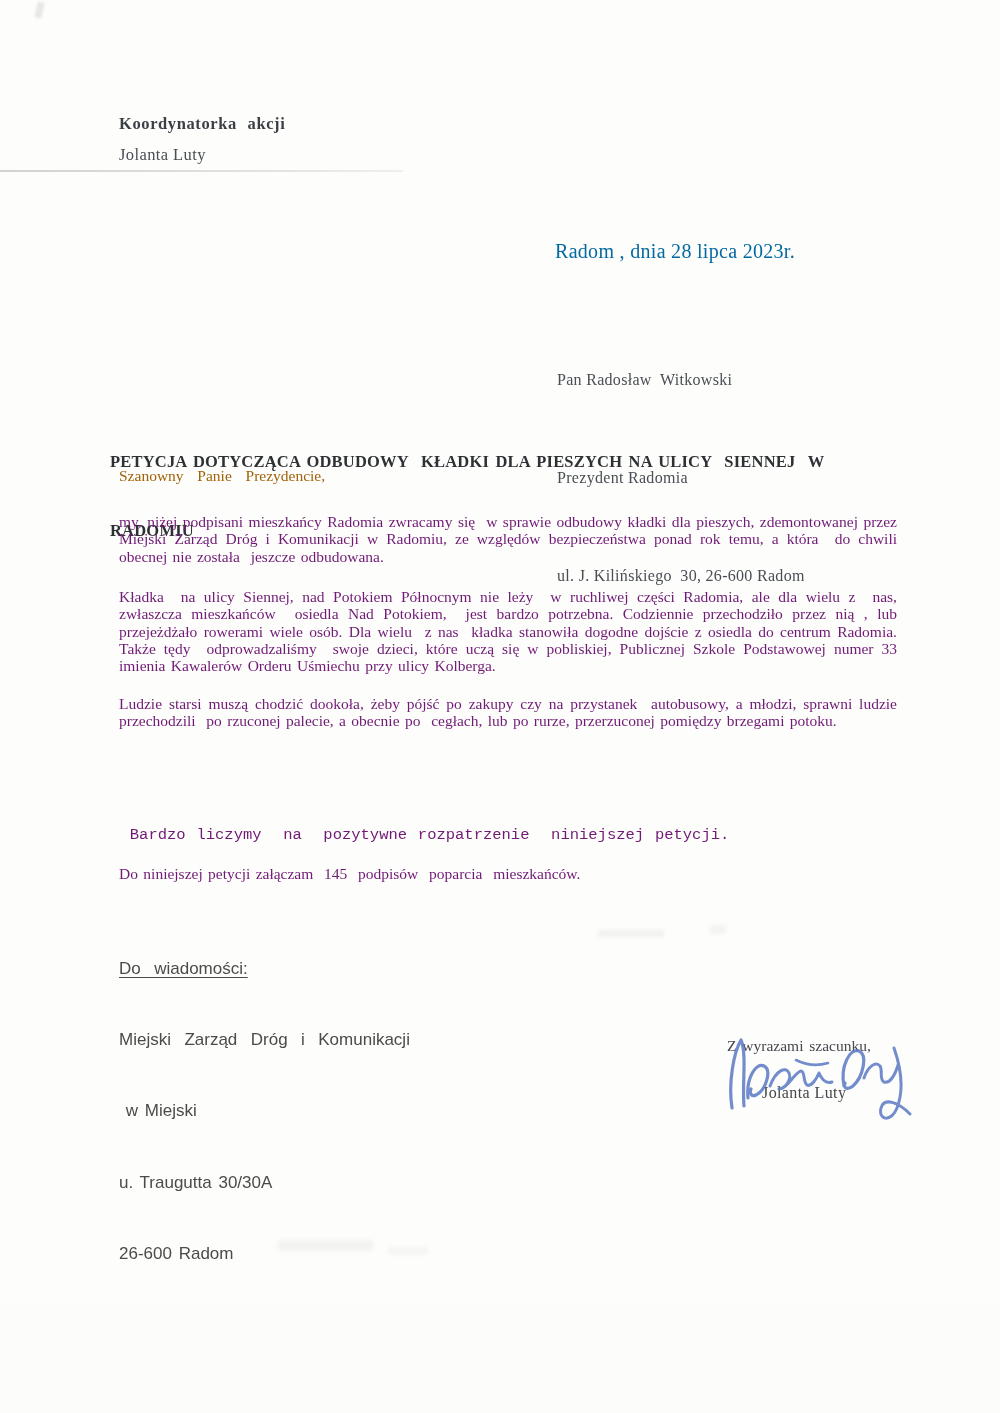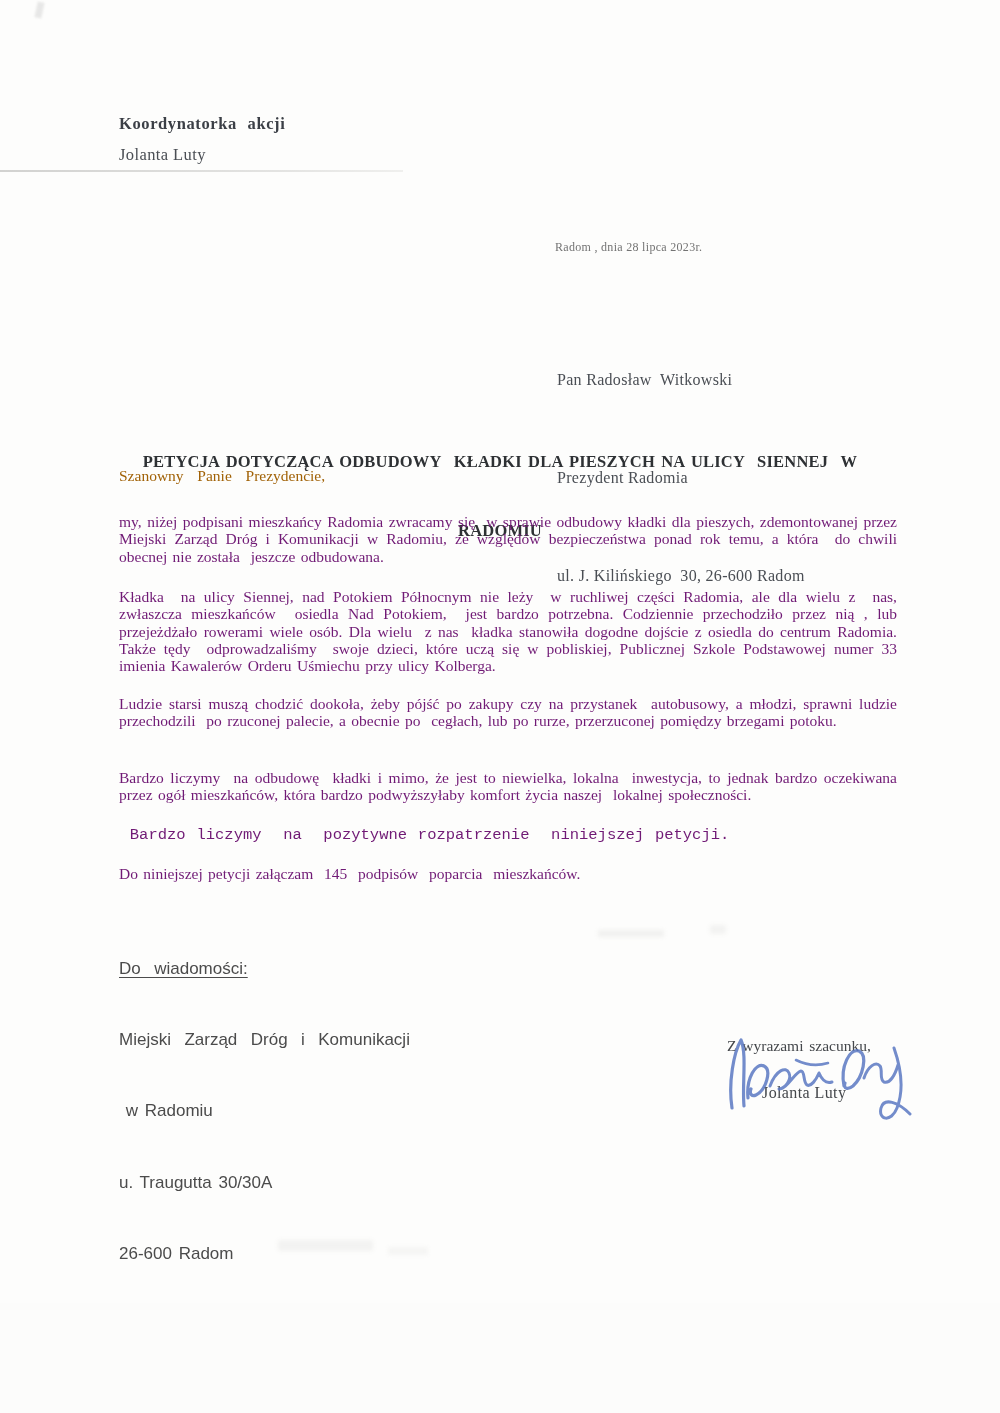--- a/index.html
+++ b/index.html
@@ -22,31 +22,31 @@
     font-size:16.5px;color:#4a4e54;letter-spacing:.4px;
   }
   .coord-rule{
     position:absolute;left:0;top:170px;width:403px;height:2px;
     background:linear-gradient(to right,#c7c7c5,#dddddb 70%,#ececea);
     opacity:.8;
   }
   
   .dateline{
     position:absolute;left:555px;top:240px;
-    font-size:12px;color:#737373;letter-spacing:.3px;
+    font-size:20px;color:#0369a1;letter-spacing:.3px;
   }
   .recipient{
     position:absolute;left:557px;top:299px;
     font-size:16px;color:#4a4e54;line-height:32.6px;
     letter-spacing:.3px;white-space:pre-wrap;
   }
   
   .title{
     position:absolute;left:110px;top:404px;width:780px;
-    text-align:center;font-weight:bold;color:#2e3134;
+    text-align:left;font-weight:bold;color:#2e3134;
     font-size:16.5px;line-height:23px;letter-spacing:.2px;word-spacing:2px;
     white-space:pre-wrap;
   }
   
   .salutation{
     position:absolute;left:119px;top:467px;
     font-size:15.5px;color:#a16207;word-spacing:3px;white-space:pre-wrap;
   }
   .para{
     position:absolute;left:119px;width:778px;margin:0;
@@ -109,28 +109,27 @@
   <div class="title">
     <div>PETYCJA DOTYCZĄCA ODBUDOWY  KŁADKI DLA PIESZYCH NA ULICY  SIENNEJ  W</div>
     <div>RADOMIU</div>
   </div>
 
   <div class="salutation">Szanowny  Panie  Prezydencie,</div>
 
   <p class="para p1">my, niżej podpisani mieszkańcy Radomia zwracamy się  w sprawie odbudowy kładki dla pieszych, zdemontowanej przez Miejski Zarząd Dróg i Komunikacji w Radomiu, ze względów bezpieczeństwa ponad rok temu, a która  do chwili obecnej nie została  jeszcze odbudowana.</p>
   <p class="para p2">Kładka  na ulicy Siennej, nad Potokiem Północnym nie leży  w ruchliwej części Radomia, ale dla wielu z  nas, zwłaszcza mieszkańców  osiedla Nad Potokiem,  jest bardzo potrzebna. Codziennie przechodziło przez nią , lub przejeżdżało rowerami wiele osób. Dla wielu  z nas  kładka stanowiła dogodne dojście z osiedla do centrum Radomia. Także tędy  odprowadzaliśmy  swoje dzieci, które uczą się w pobliskiej, Publicznej Szkole Podstawowej numer 33 imienia Kawalerów Orderu Uśmiechu przy ulicy Kolberga.</p>
   <p class="para p3">Ludzie starsi muszą chodzić dookoła, żeby pójść po zakupy czy na przystanek  autobusowy, a młodzi, sprawni ludzie przechodzili  po rzuconej palecie, a obecnie po  cegłach, lub po rurze, przerzuconej pomiędzy brzegami potoku.</p>
-  <p class="para p4">Bardzo liczymy  na odbudowę  kładki i mimo, że jest to niewielka, lokalna  inwestycja, to jednak bardzo oczekiwana przez ogół mieszkańców, która bardzo podwyższyłaby komfort życia naszej  lokalnej społeczności.</p>
   <p class="para p5"> Bardzo liczymy  na  pozytywne rozpatrzenie  niniejszej petycji.</p>
   <p class="para p6">Do niniejszej petycji załączam  145  podpisów  poparcia  mieszkańców.</p>
 
   <div class="cc">
     <div class="cc-heading">Do  wiadomości:</div>
     <div>Miejski  Zarząd  Dróg  i  Komunikacji</div>
-    <div> w Radomiu</div>
+    <div> w Miejski</div>
     <div>u. Traugutta 30/30A</div>
     <div>26-600 Radom</div>
   </div>
 
   <div class="closing-phrase">Z wyrazami szacunku,</div>
   <div class="closing-name">Jolanta Luty</div>
 
   <svg class="signature-svg" width="225" height="112" viewBox="0 0 225 112" fill="none">
     <g stroke-linecap="round" stroke-linejoin="round" fill="none" opacity="0.85">
       <path stroke-width="3.2" d="M 34 88 C 30 62 36 32 43 20 C 49 34 44 64 46 86" stroke="#5b79c3"></path>

